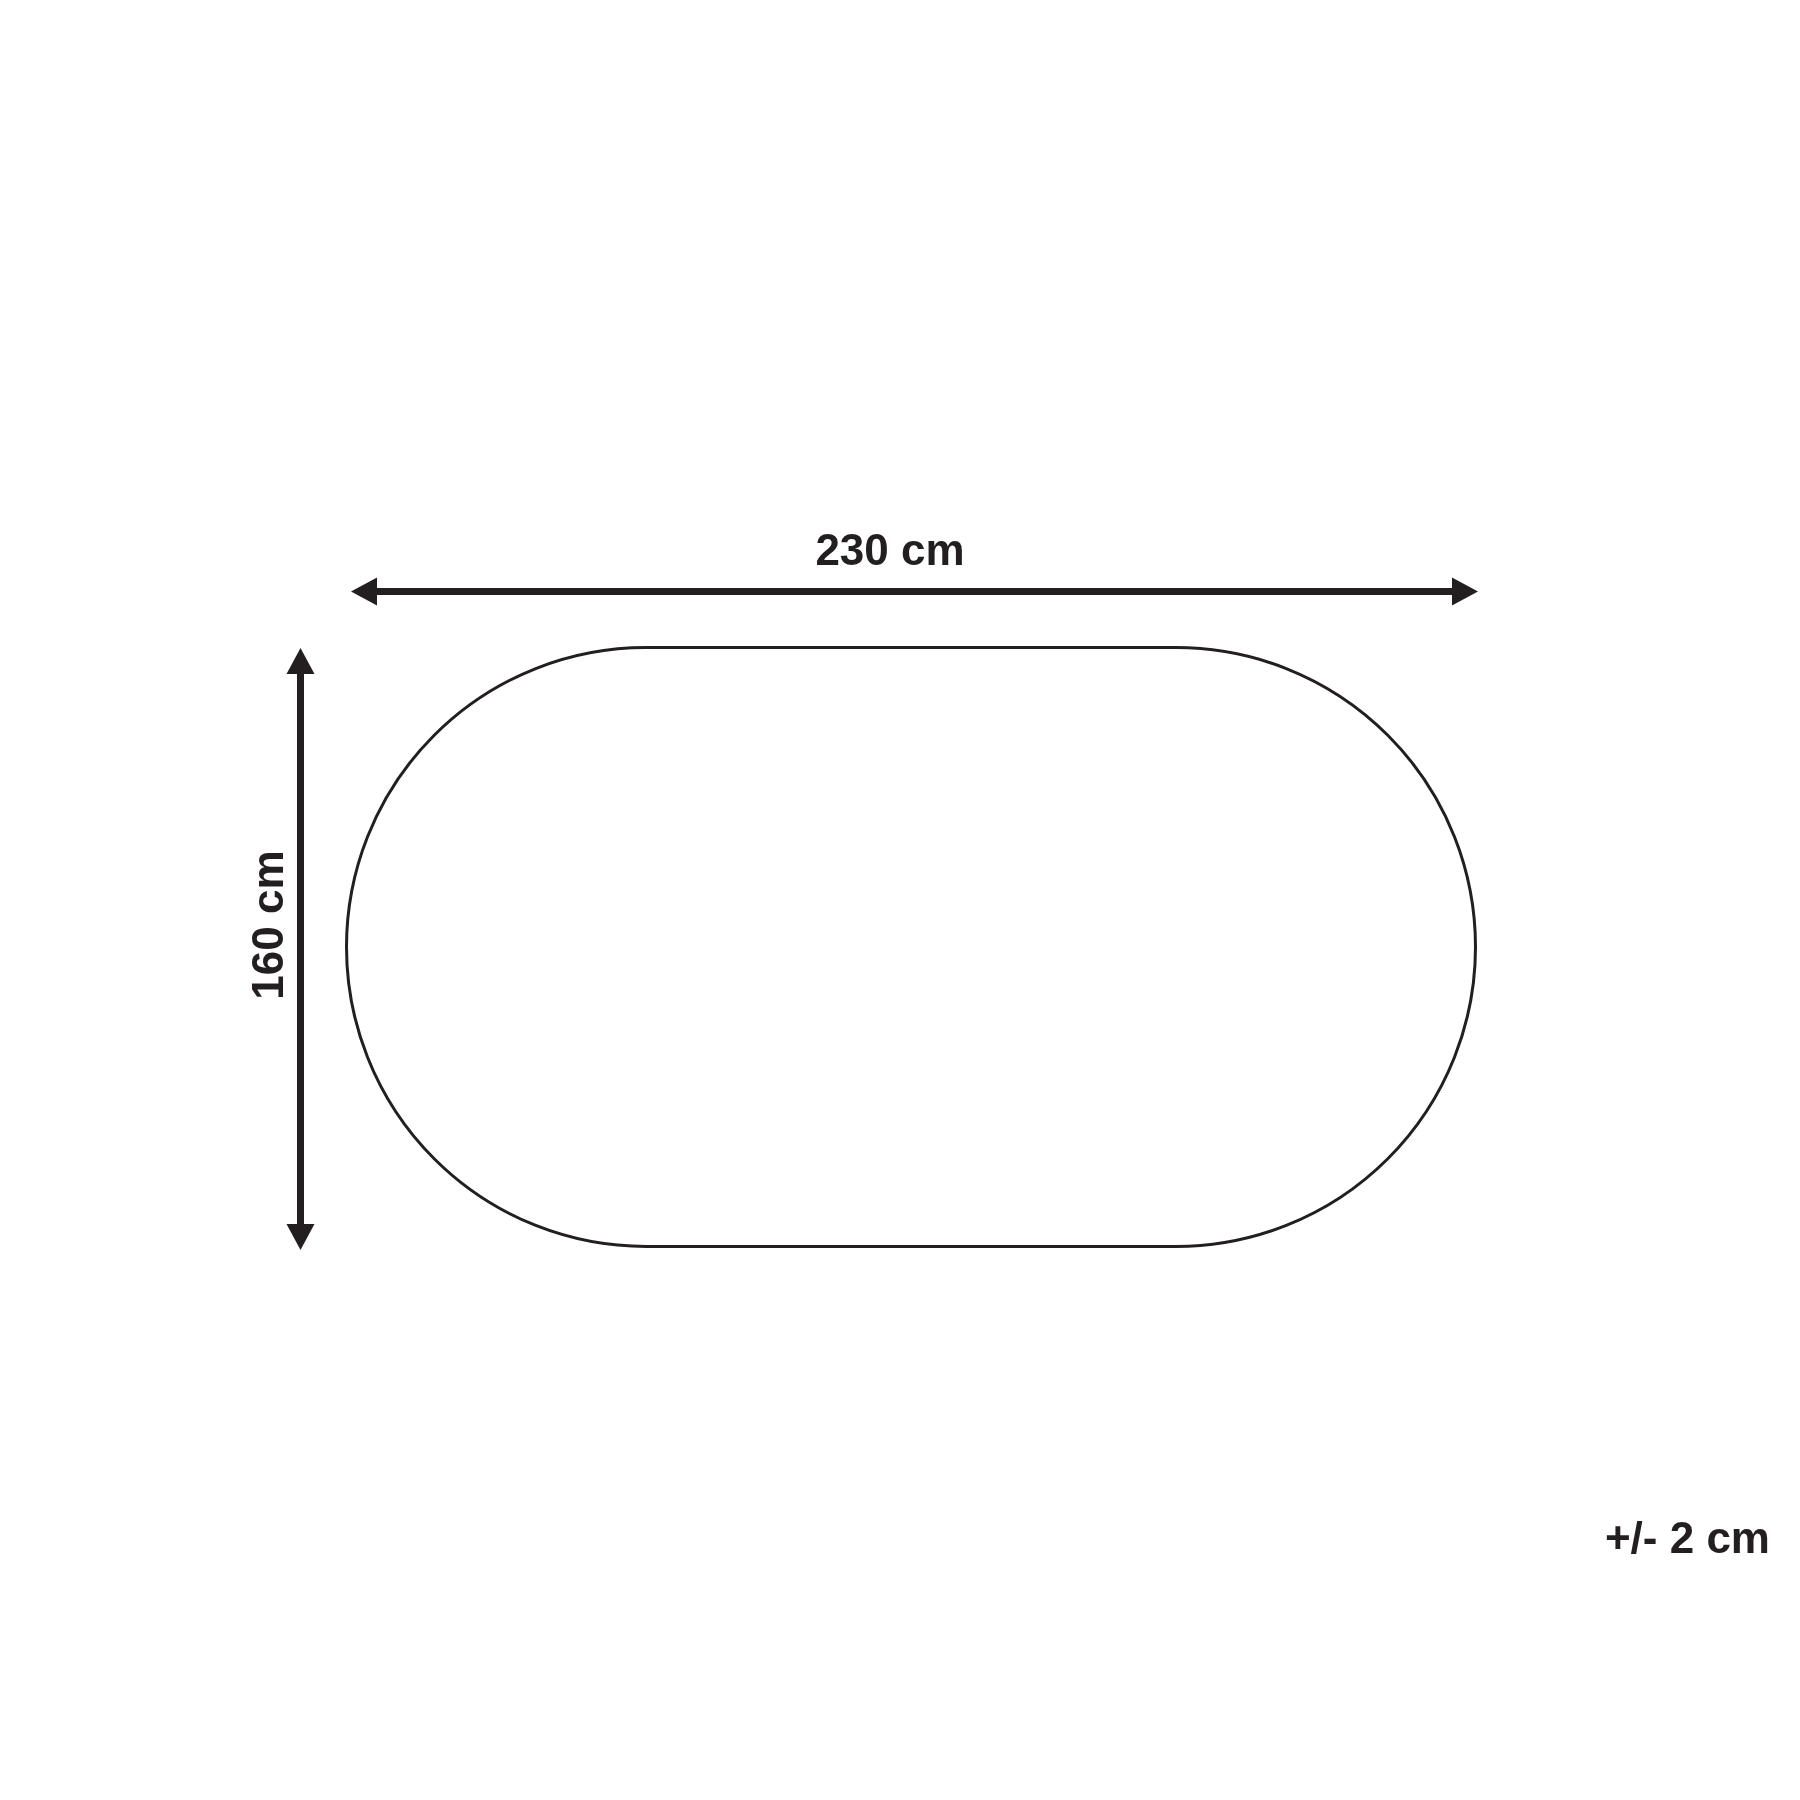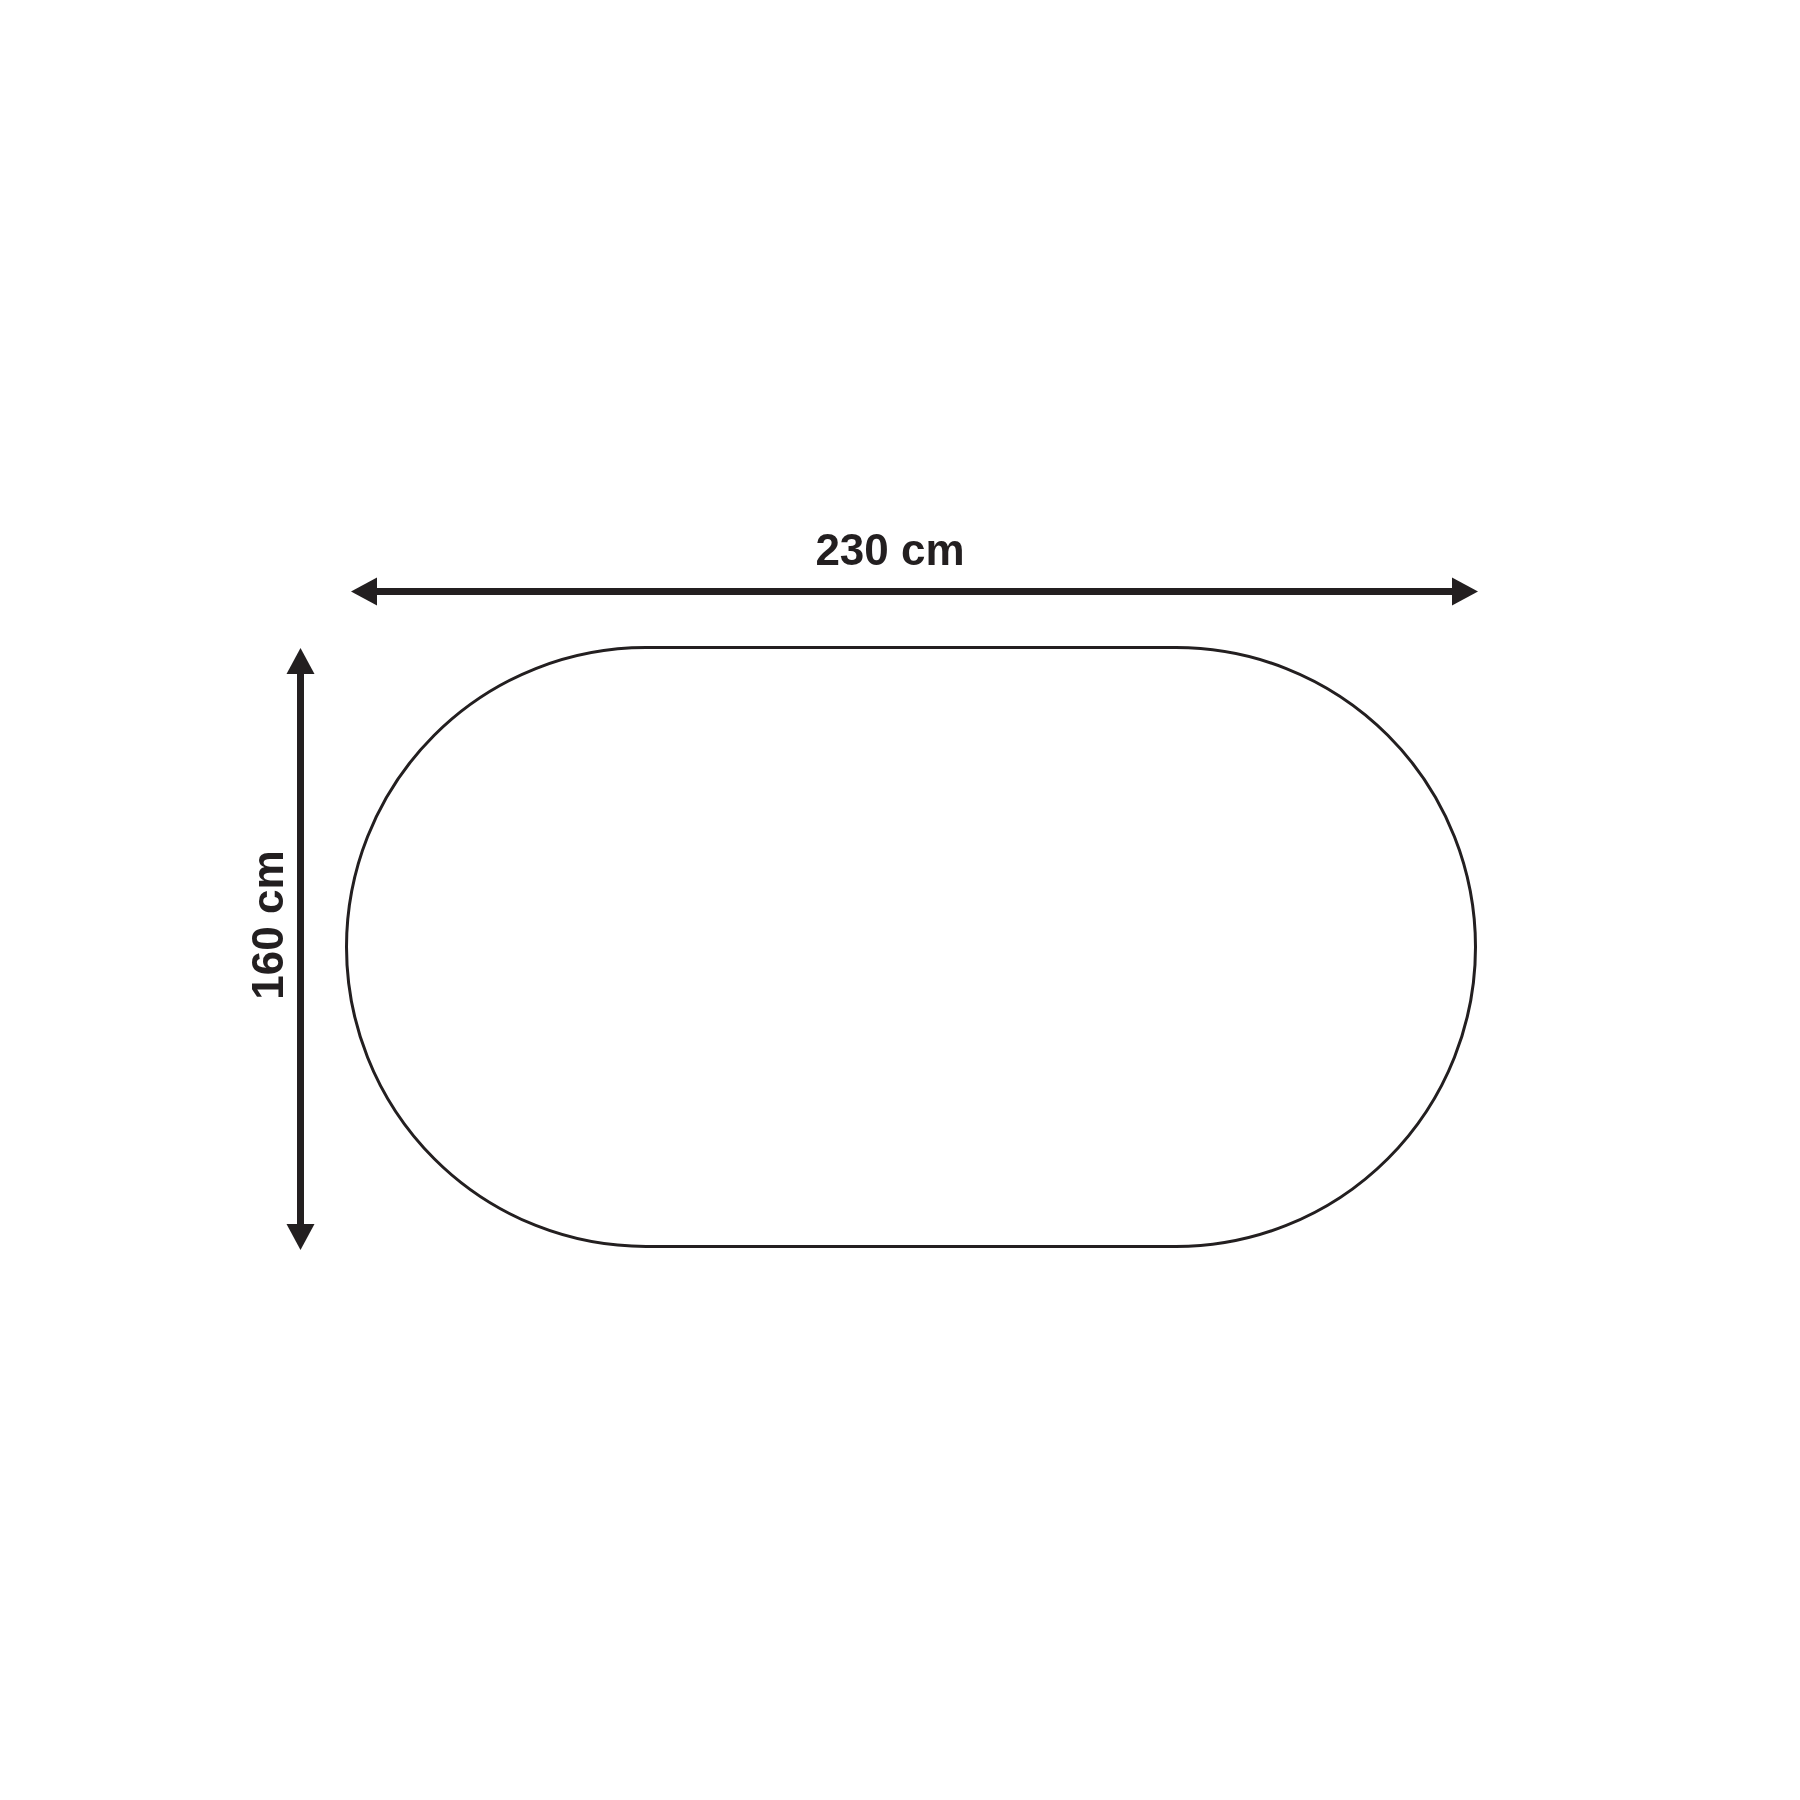--- a/index.html
+++ b/index.html
@@ -71,14 +71,15 @@
       <line x1="300.5" y1="670" x2="300.5" y2="1228" stroke="#231f20" stroke-width="7"></line>
       <polygon points="300.5,648 286.5,674 314.5,674" fill="#231f20"></polygon>
       <polygon points="300.5,1250 286.5,1224 314.5,1224" fill="#231f20"></polygon>
     </g>
   </svg>
 
   <div class="label width-label">230 cm</div>
 
   <div class="label height-label">160 cm</div>
 
+  <div class="label tolerance-label">+/- 2 cm</div>
 
 </div>
 
 </body></html>

